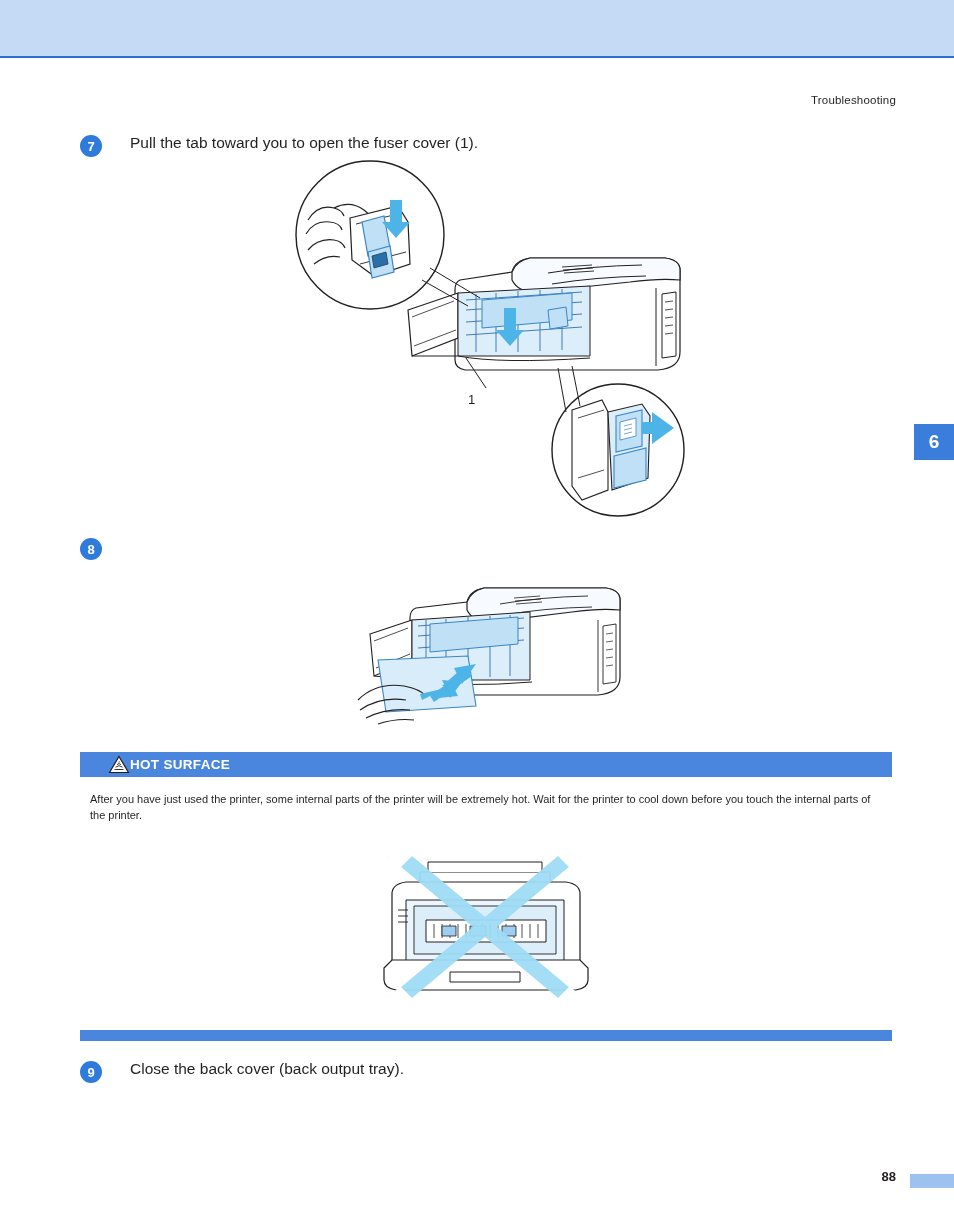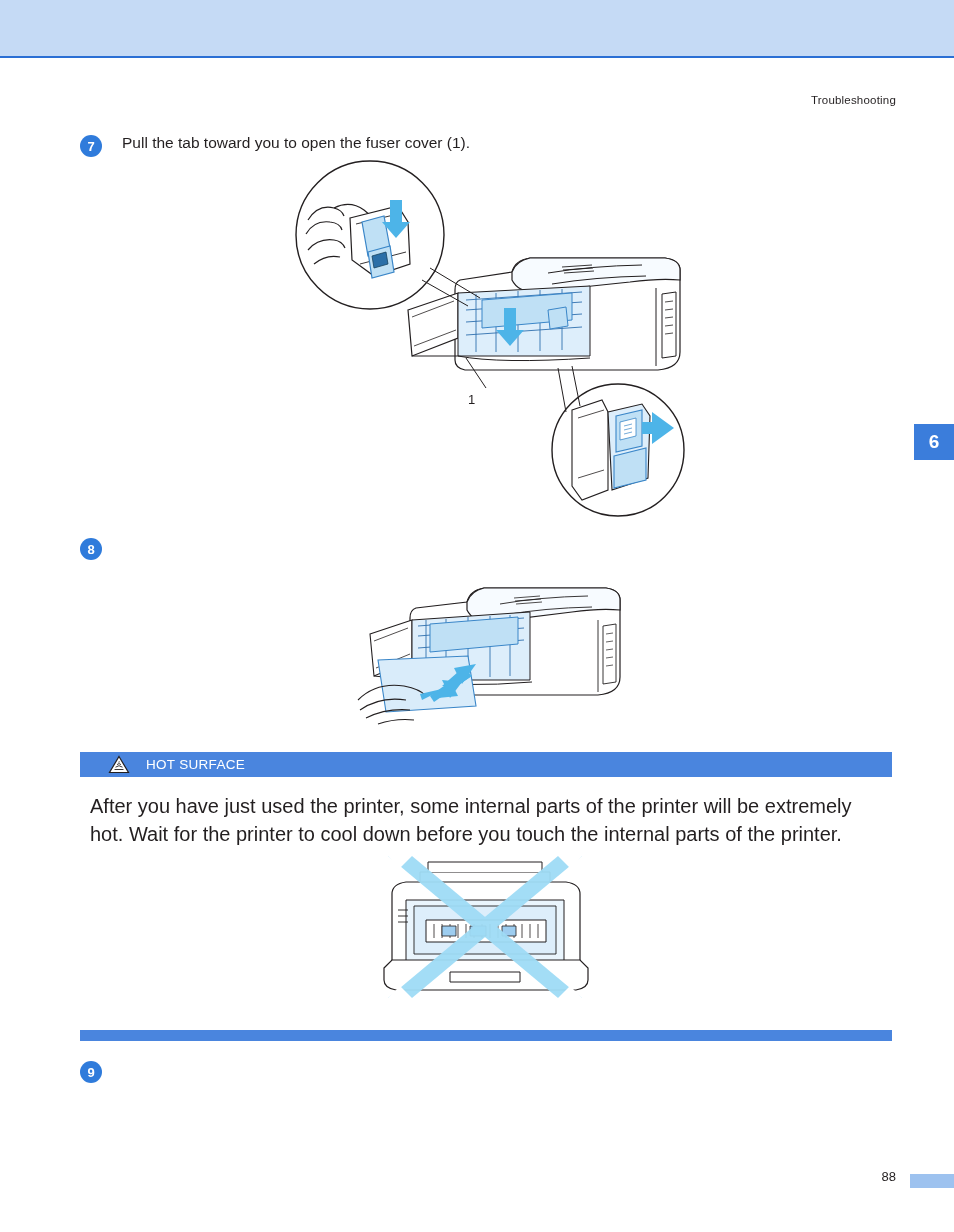--- a/index.html
+++ b/index.html
@@ -66,21 +66,21 @@
     color: #ffffff;
     font-size: 13px;
     font-weight: bold;
     display: flex;
     align-items: center;
     justify-content: center;
     flex: 0 0 auto;
     margin-top: 1px;
   }
   .step-text {
-    margin-left: 20px;
+    margin-left: 28px;
     font-size: 15.5px;
     color: #231f20;
     line-height: 1.2;
   }
 
   
   .warn-bar {
     position: absolute;
     left: 80px;
     top: 752px;
@@ -94,49 +94,49 @@
     margin-left: 28px;
     width: 22px;
     height: 18px;
     display: flex;
     align-items: center;
     justify-content: center;
   }
   .warn-label {
     color: #ffffff;
     font-size: 13.5px;
-    font-weight: normal;
-    margin-left: 16px;
+    font-weight: bold;
+    margin-left: 0;
     letter-spacing: 0.3px;
   }
   .warn-body {
     position: absolute;
     left: 90px;
     top: 792px;
     width: 790px;
-    font-size: 20px;
+    font-size: 11px;
     color: #231f20;
     line-height: 1.42;
   }
   .warn-bar-bottom {
     position: absolute;
     left: 80px;
     top: 1030px;
     width: 812px;
     height: 11px;
     background: #4a85de;
   }
 
   
   .page-num {
     position: absolute;
     right: 58px;
     bottom: 48px;
     font-size: 13px;
-    font-weight: normal;
+    font-weight: bold;
     color: #231f20;
     margin-top: 20px;
   }
   .footer-bar {
     position: absolute;
     right: 0;
     bottom: 44px;
     width: 44px;
     height: 14px;
     background: #9dc2ef;
@@ -390,16 +390,17 @@
     <path d="M18 150 L42 150 L30 138 Z"></path>
     <path d="M188 150 L212 150 L200 138 Z"></path>
   </g>
 </svg>
 </div>
 
 <div class="warn-bar-bottom"></div>
 
 <div class="step" style="left:80px; top:1060px;">
   <div class="step-num">9</div>
+  <div class="step-text">Close the back cover (back output tray).</div>
 </div>
 
 <div class="page-num">88</div>
 <div class="footer-bar"></div>
 
 </body></html>

